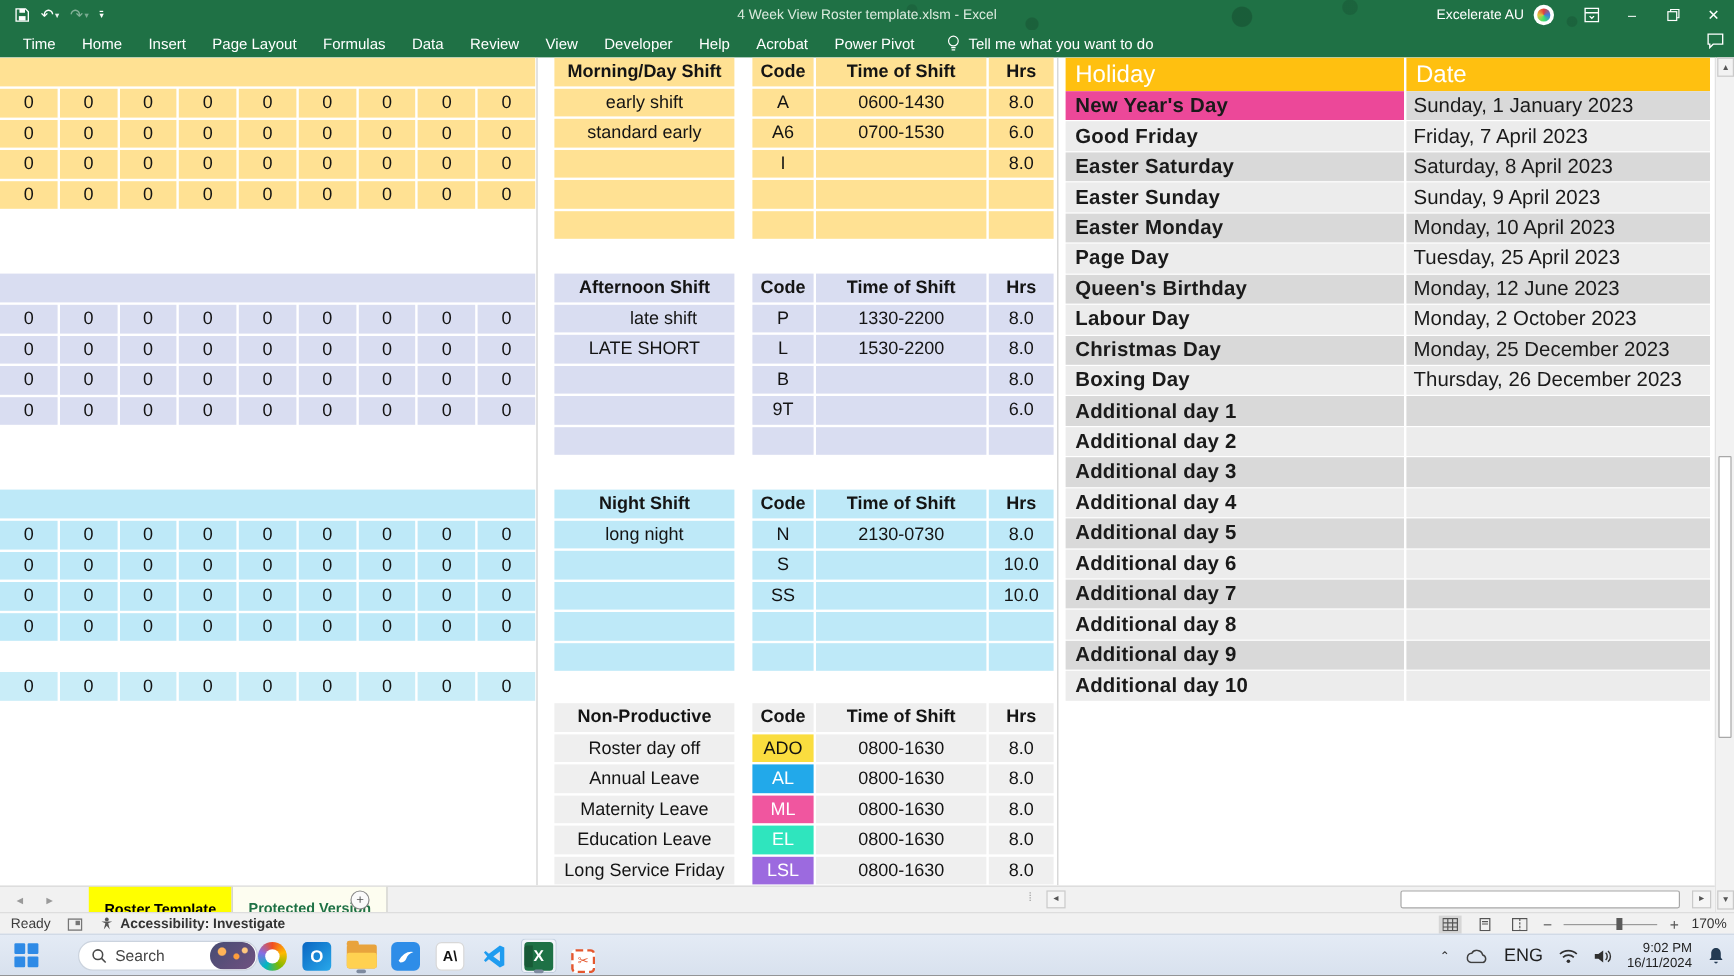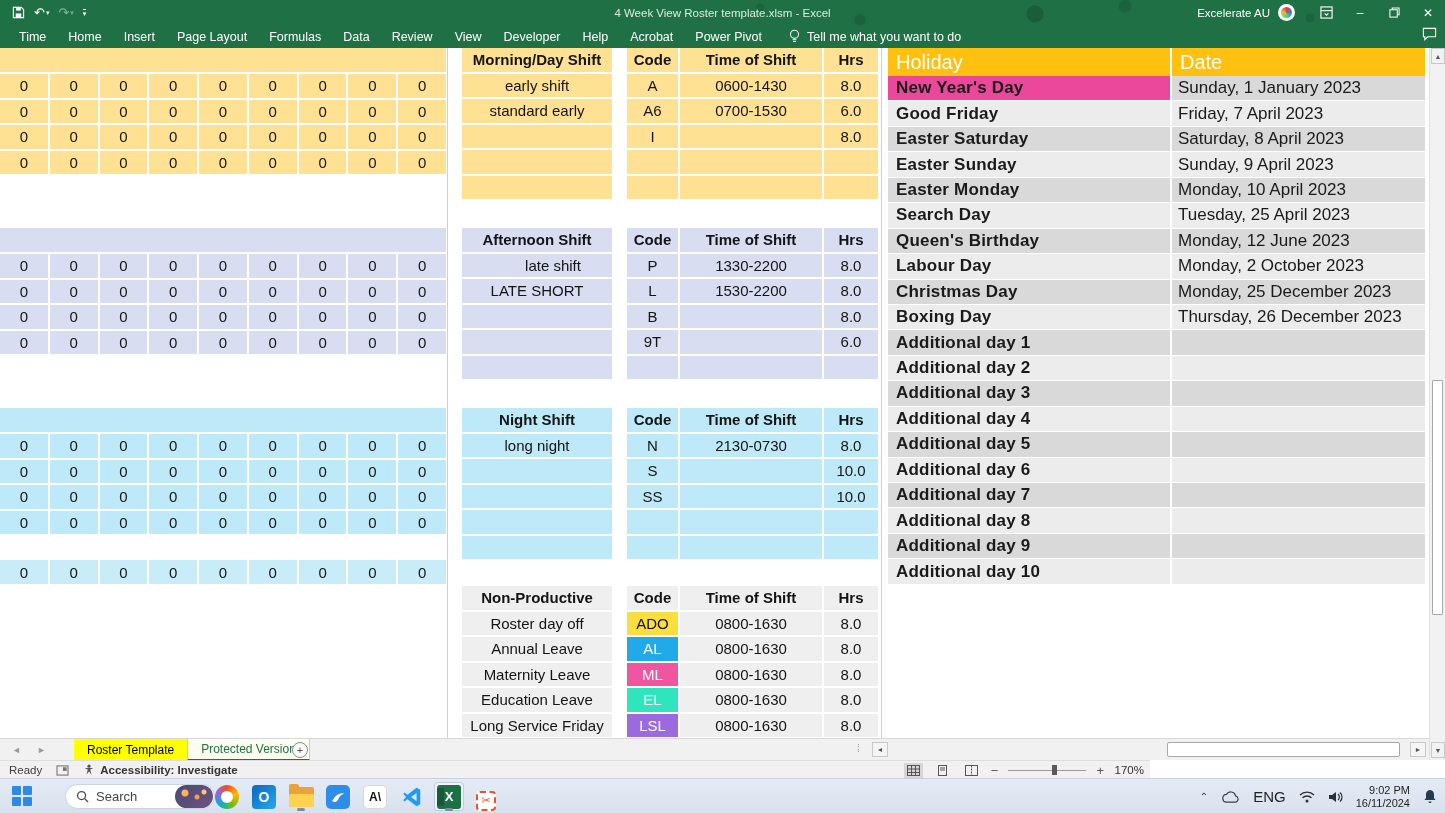--- a/index.html
+++ b/index.html
@@ -63,32 +63,32 @@
   
   .vscroll{position:absolute;top:48px;right:0;width:16px;height:712px;background:#F2F2F2;border-left:1px solid #E2E2E2;}
   .varrow{position:absolute;left:1px;width:14px;height:16px;display:flex;align-items:center;justify-content:center;
      background:#F2F2F2;border:1px solid #C9C9C9;font-size:7px;color:#555;}
   .vthumb{position:absolute;left:2px;top:332px;width:11px;height:235px;background:#fff;border:1px solid #A8A8A8;border-radius:1px;}
 
   
   .tabbar{position:absolute;top:738px;left:0;width:1429px;height:22px;background:#F1F1F1;border-top:1px solid #D8D8D8;}
   .navarrows{position:absolute;left:12px;top:0;height:22px;display:flex;align-items:center;gap:16px;color:#9a9a9a;font-size:9px;}
   .sheettabs{position:absolute;left:74px;top:0;height:22px;display:flex;}
-  .sheettab{height:22px;display:flex;align-items:center;padding:0 13px;font-size:12px;font-weight:normal;cursor:default;}
+  .sheettab{height:38px;display:flex;align-items:center;padding:0 13px;font-size:12px;font-weight:bold;cursor:default;}
   .sheettab.inactive{background:#FFFF00;color:#000;}
   .sheettab.active{background:#FDFDF0;color:#1E7145;border-bottom:2px solid #1E7145;border-left:1px solid #C9C9C9;border-right:1px solid #C9C9C9;}
   .addsheet{position:absolute;left:292px;top:3px;width:16px;height:16px;border:1px solid #8a8a8a;border-radius:50%;
      display:flex;align-items:center;justify-content:center;font-size:11px;color:#555;background:#FAFAFA;}
   .splitter{position:absolute;left:857px;top:4px;color:#9a9a9a;font-size:10px;letter-spacing:-1px;}
   .harrow{position:absolute;top:3px;width:16px;height:15px;border:1px solid #C9C9C9;background:#F5F5F5;
      display:flex;align-items:center;justify-content:center;font-size:7px;color:#555;}
   .hthumb{position:absolute;top:3px;left:1167px;width:233px;height:15px;background:#fff;border:1px solid #A8A8A8;border-radius:2px;}
 
   
-  .statusbar{position:absolute;top:760px;left:0;width:1150px;height:18px;background:#F1F1F1;border-top:1px solid #DDDDDD;
+  .statusbar{position:absolute;top:760px;left:0;width:1445px;height:18px;background:#F1F1F1;border-top:1px solid #DDDDDD;
      font-size:11.5px;color:#3c3c3c;}
   .sb-left{position:absolute;left:9px;top:0;height:18px;display:flex;align-items:center;gap:14px;}
   .sb-acc{display:flex;align-items:center;gap:5px;font-weight:bold;color:#333;}
   .sb-right{position:absolute;right:6px;top:0;height:18px;display:flex;align-items:center;gap:10px;}
   .viewicon{width:19px;height:15px;display:flex;align-items:center;justify-content:center;}
   .viewicon.on{background:#D6D6D6;}
   .zslider{position:relative;width:78px;height:14px;}
   .zslider .line{position:absolute;left:0;right:0;top:7px;height:1px;background:#9a9a9a;}
   .zslider .knob{position:absolute;left:44px;top:2px;width:5px;height:10px;background:#5a5a5a;}
   .zpct{font-size:11.5px;color:#333;min-width:30px;text-align:right;}
@@ -604,21 +604,21 @@
           <div class="hname" style="background: rgb(236, 236, 236);">Easter Sunday</div>
           <div style="background: rgb(255, 255, 255);"></div>
           <div class="hdate" style="background: rgb(236, 236, 236);">Sunday, 9 April 2023</div>
         </div>
         <div class="hrow">
           <div class="hname" style="background: rgb(217, 217, 217);">Easter Monday</div>
           <div style="background: rgb(255, 255, 255);"></div>
           <div class="hdate" style="background: rgb(217, 217, 217);">Monday, 10 April 2023</div>
         </div>
         <div class="hrow">
-          <div class="hname" style="background: rgb(236, 236, 236);">Search Day</div>
+          <div class="hname" style="background: rgb(236, 236, 236);">Page Day</div>
           <div style="background: rgb(255, 255, 255);"></div>
           <div class="hdate" style="background: rgb(236, 236, 236);">Tuesday, 25 April 2023</div>
         </div>
         <div class="hrow">
           <div class="hname" style="background: rgb(217, 217, 217);">Queen's Birthday</div>
           <div style="background: rgb(255, 255, 255);"></div>
           <div class="hdate" style="background: rgb(217, 217, 217);">Monday, 12 June 2023</div>
         </div>
         <div class="hrow">
           <div class="hname" style="background: rgb(236, 236, 236);">Labour Day</div>

